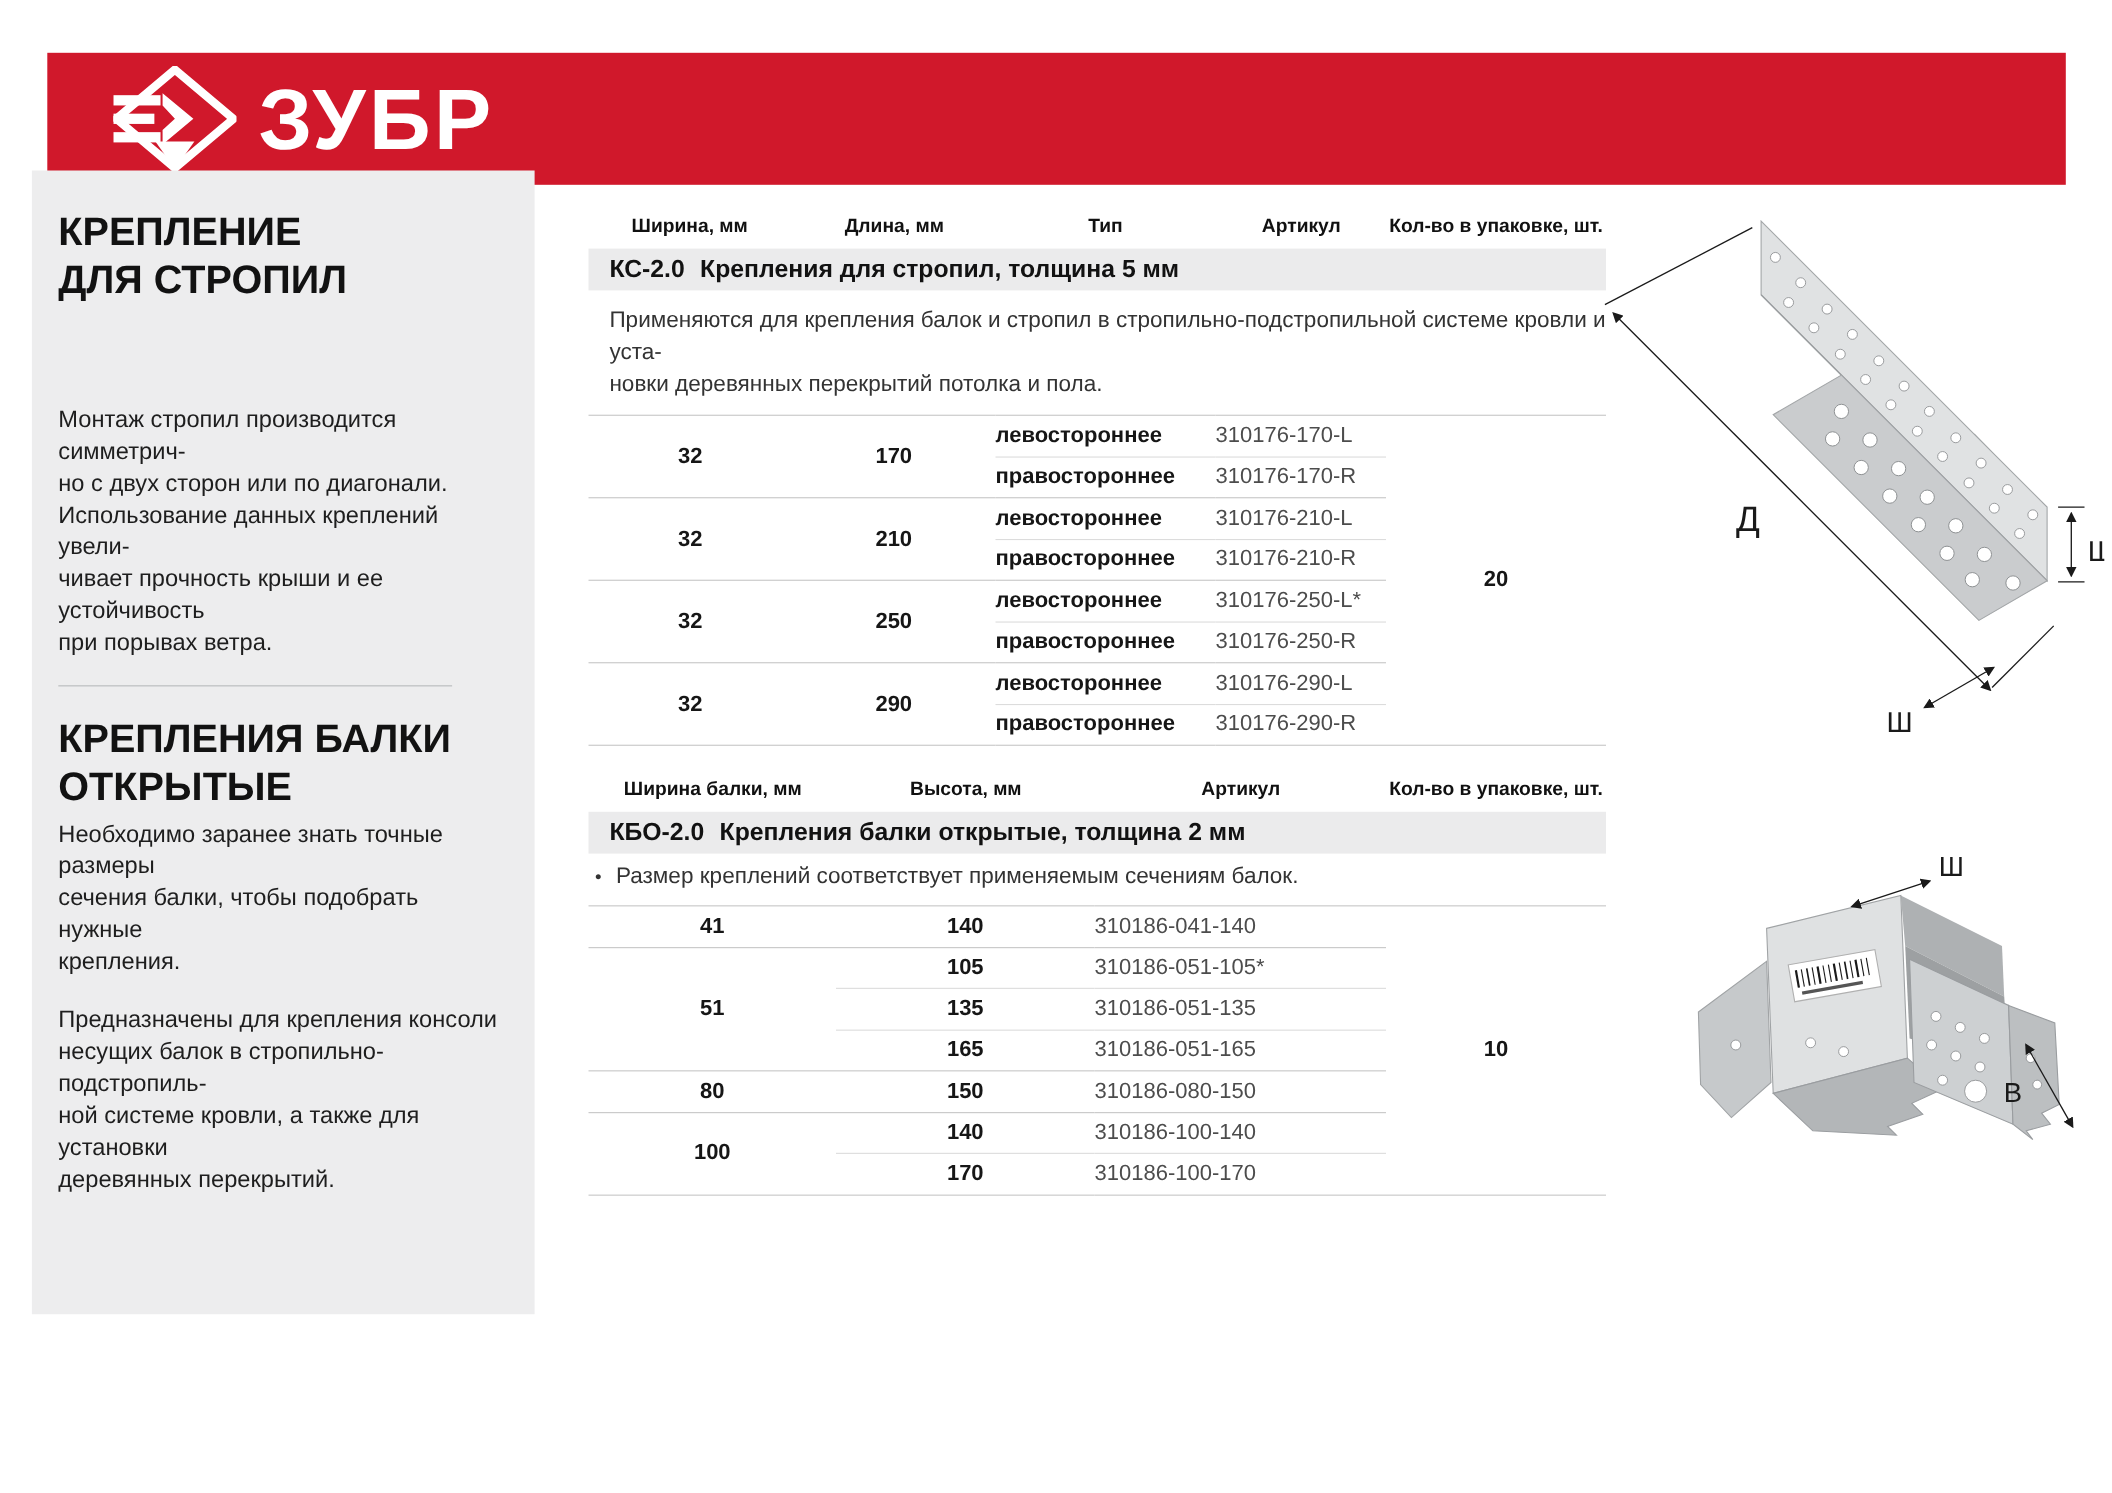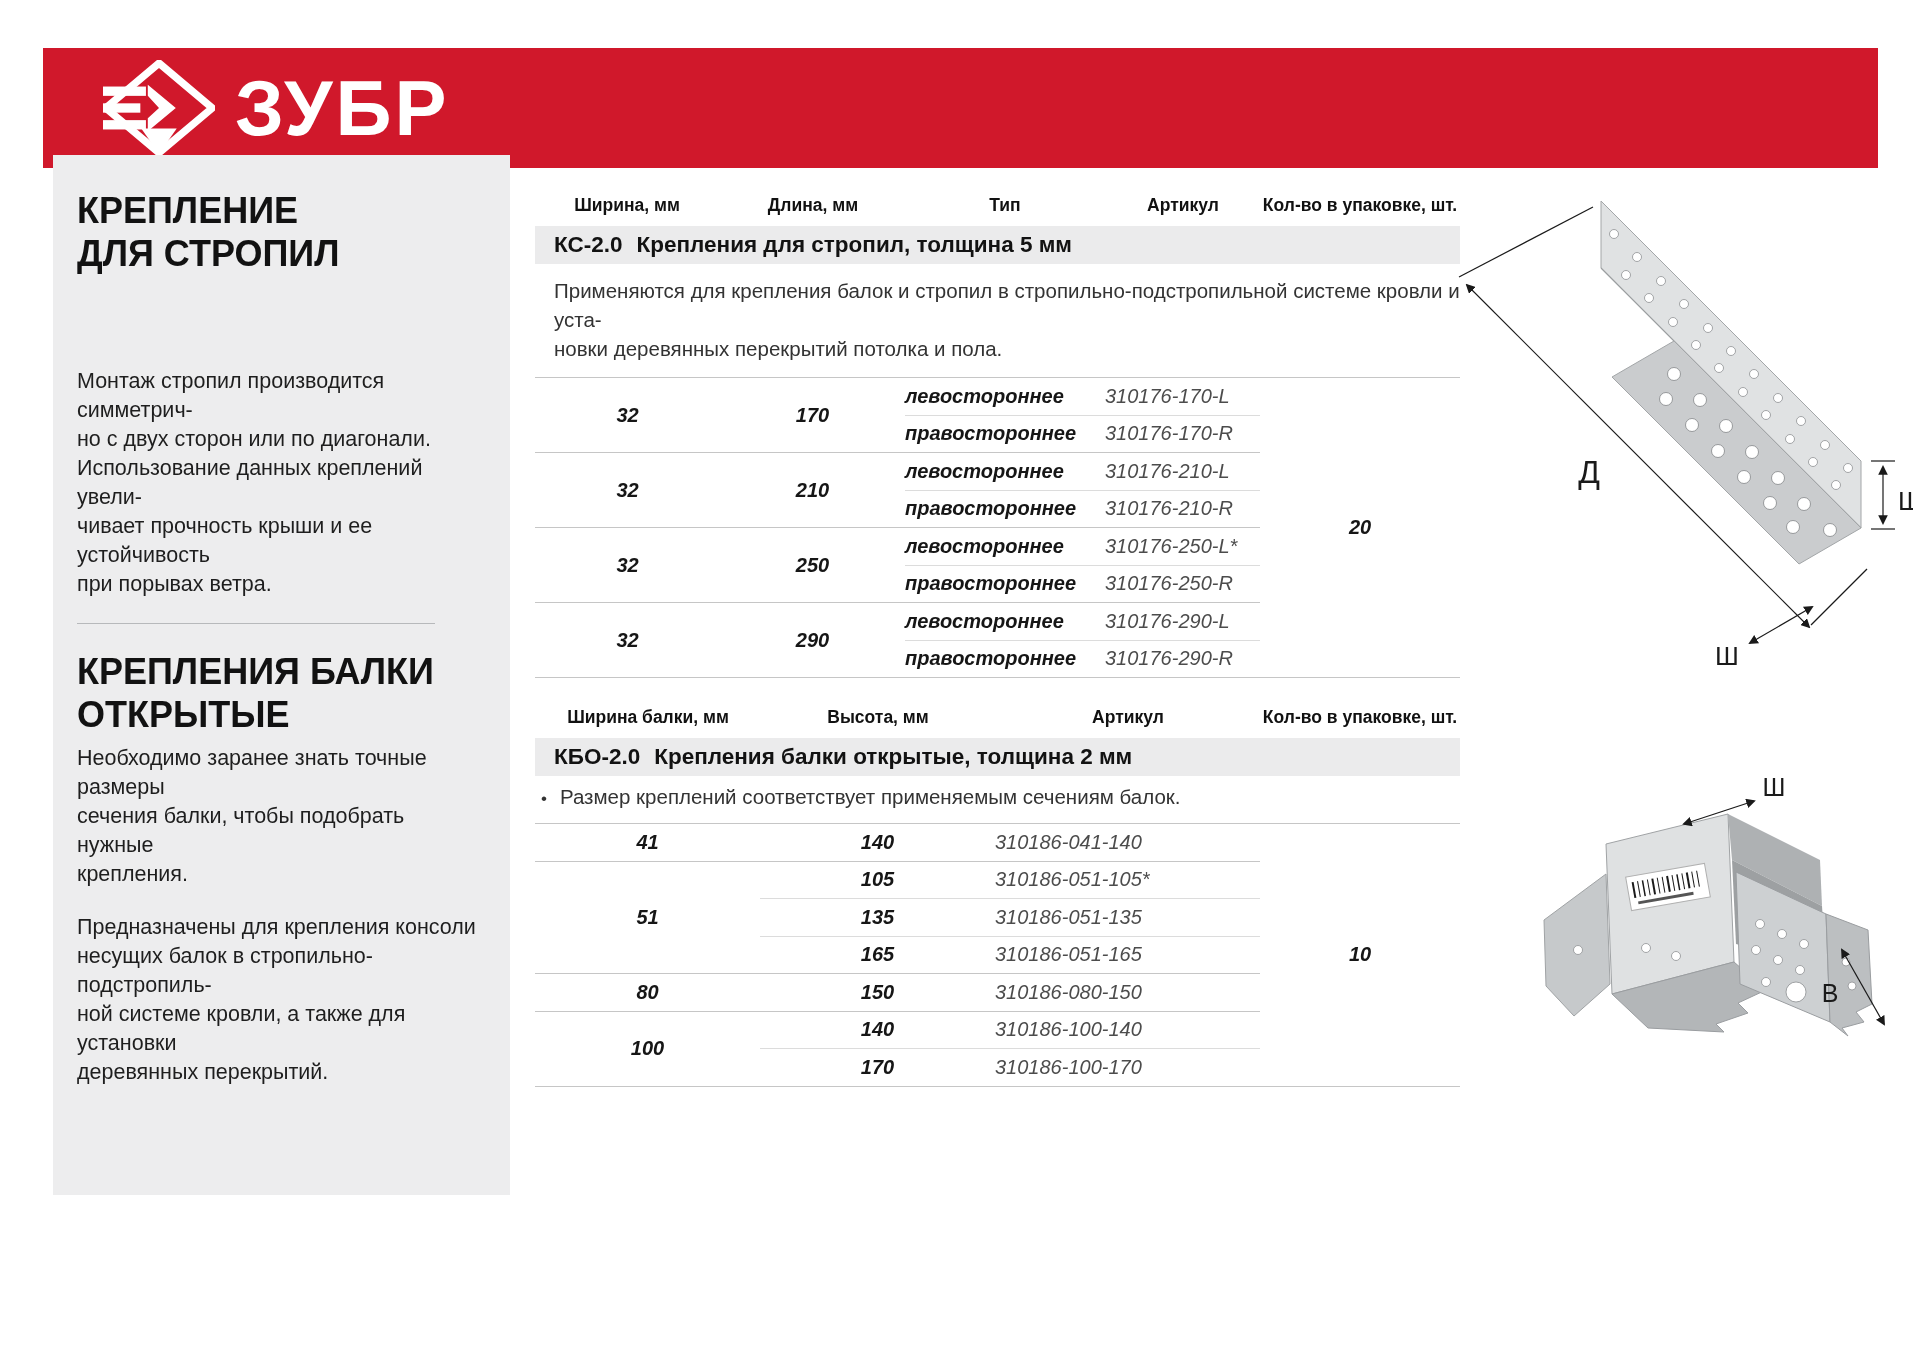--- a/index.html
+++ b/index.html
@@ -3,21 +3,21 @@
 <meta charset="utf-8">
 <style>
   html,body{margin:0;padding:0;background:#fff;}
   .page{position:relative;width:1920px;height:1195px;background:#ffffff;overflow:hidden;
         font-family:"Liberation Sans",sans-serif;color:#1a1a1a;}
   
   .banner{position:absolute;left:43px;top:48px;width:1835px;height:120px;background:#d0182b;}
   .logo{position:absolute;left:60px;top:12px;display:flex;align-items:center;gap:20px;}
   .logo-text{font-size:78px;font-weight:800;color:#ffffff;letter-spacing:3px;line-height:96px;}
   
-  .sidebar{position:absolute;left:53px;top:155px;width:457px;height:1150px;background:#ededee;
+  .sidebar{position:absolute;left:29px;top:155px;width:457px;height:1150px;background:#ededee;
            box-sizing:border-box;padding:34px 34px 0 24px;}
   .side-title{margin:0;font-size:36px;line-height:43px;font-weight:800;color:#121212;white-space:pre-line;}
   .side-par{font-size:21.5px;line-height:29px;color:#1e1e1e;white-space:pre-line;}
   .p1{margin-top:92px;}
   .side-divider{border:none;border-top:1px solid #b7b9bb;margin:24px 0 0 0;width:358px;}
   .t2{margin-top:26px;}
   .p2{margin-top:24px;}
   .p3{margin-top:8px;}
   .packaging{position:absolute;left:24px;top:1072px;}
   .pack-line1{font-size:21.5px;color:#1e1e1e;}
@@ -32,21 +32,21 @@
   .th{position:absolute;top:9px;transform:translateX(-50%);font-size:17.5px;font-weight:bold;
       color:#111;white-space:nowrap;}
   .band{background:#ebebec;height:38px;display:flex;align-items:center;padding-left:19px;
         box-sizing:border-box;margin-top:2px;}
   .band-code{font-size:22.5px;font-weight:800;color:#121212;}
   .band-title{font-size:22.5px;font-weight:800;color:#121212;margin-left:14px;}
   .desc{margin:12px 0 0 19px;font-size:20.5px;line-height:29px;color:#333;white-space:pre-line;}
   .bullet-row{margin:9px 0 0 6px;font-size:20.5px;color:#333;display:flex;align-items:baseline;}
   .bullet-marker{margin-right:13px;font-size:17px;}
   table.spec{border-collapse:collapse;width:925px;table-layout:fixed;margin-top:14px;
-             border-bottom:1px solid #c6c6c6;font-style:italic;}
+             border-bottom:1px solid #c6c6c6;}
   table.spec td{height:36.5px;padding:0;font-size:20px;vertical-align:middle;}
   tr.gs > td{border-top:1px solid #c6c6c6;}
   tr.sub > td{border-top:1px solid #dcdcdc;}
   .cnum{text-align:center;font-weight:bold;color:#161616;}
   .ctype{text-align:left;padding-left:10px;font-weight:bold;color:#161616;}
   .csku{text-align:left;padding-left:12px;color:#4c4c4c;font-size:19.5px;}
   .csku2{text-align:left;padding-left:45px;color:#4c4c4c;font-size:19.5px;}
   .cqty{text-align:center;font-weight:bold;color:#161616;}
   
   .img1{position:absolute;left:1443px;top:173px;}

